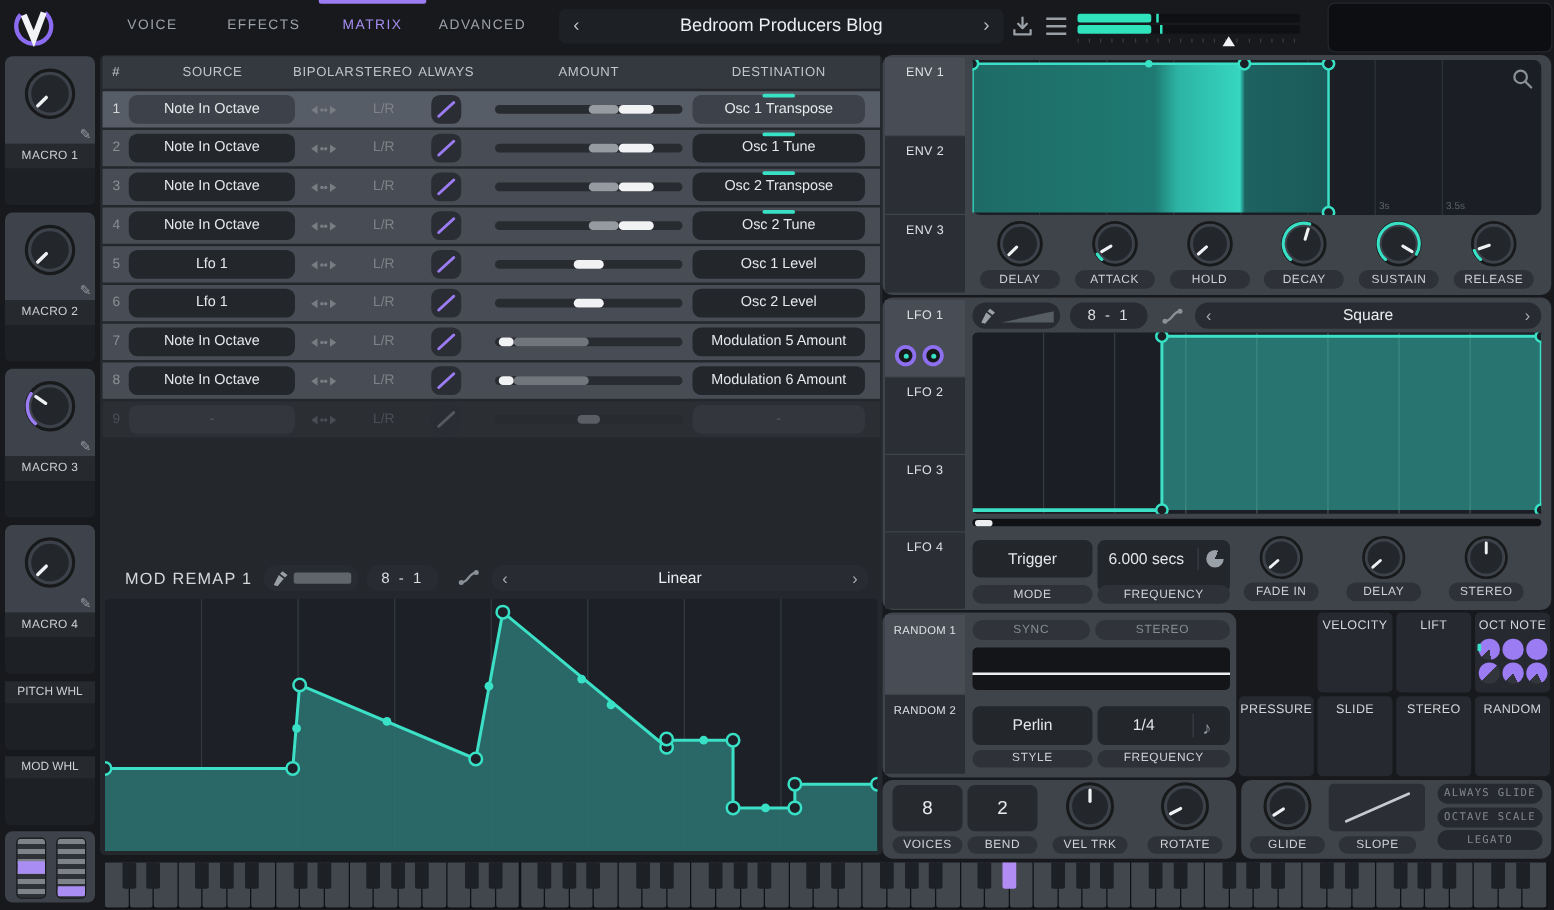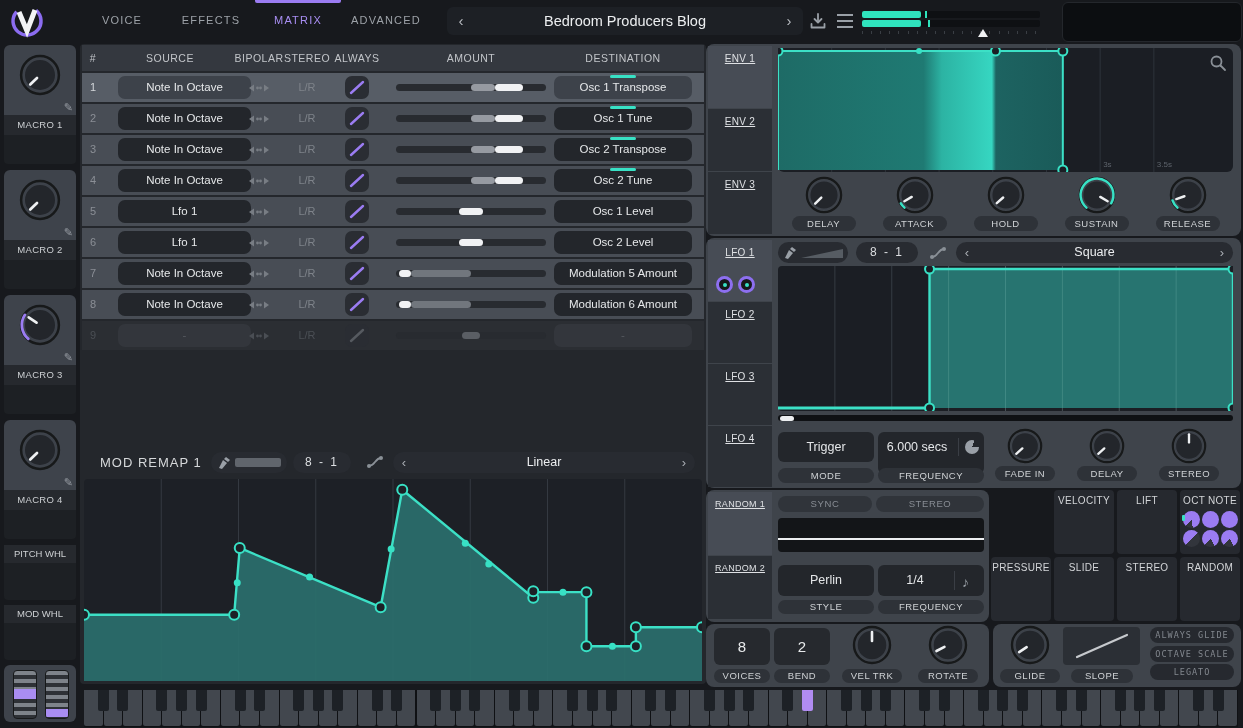--- a/index.html
+++ b/index.html
@@ -54,21 +54,21 @@
   #matrix-rows{position:absolute;left:82px;top:73px;width:622px;}
   .mrow{position:relative;height:29px;margin-bottom:2px;background:#484d55;}
   .mrow.sel{background:#575d66;}
   .mrow.dis{background:#2b2e33;}
   .mnum{position:absolute;left:0;width:22px;text-align:center;line-height:29px;font-size:11px;color:#8b8f96;}
   .sel .mnum{color:#d3d6d9;} .dis .mnum{color:#4b4f55;}
   .mbtn{position:absolute;top:3px;height:23px;background:#23262b;border-radius:7px;color:#e6e8ea;
         font-size:11.5px;text-align:center;line-height:23px;overflow:visible;}
   .sel .mbtn{background:#3d424a;}
   .dis .mbtn{background:#33363c;color:#565a60;}
-  .src-btn{left:21px;width:133px;margin-left:15px;}
+  .src-btn{left:21px;width:133px;}
   .dest-btn{left:472px;width:138px;}
   .dest-ind{position:absolute;top:-1px;left:50%;margin-left:-13px;width:26px;height:3px;
             background:#38e1c5;border-radius:2px;}
   .bip{position:absolute;left:166px;top:10px;}
   .lr{position:absolute;left:203px;width:44px;text-align:center;line-height:29px;font-size:11px;color:#7e838a;}
   .dis .lr{color:#4b4f55;}
   .morph-btn{position:absolute;left:263px;top:3px;width:24px;height:23px;background:#2a2d33;border-radius:7px;}
   .amt{position:absolute;left:314px;top:11px;width:150px;height:7px;border-radius:3.5px;background:#282b30;}
   .amt .seg{position:absolute;top:0;height:7px;border-radius:3.5px;}
   
@@ -76,21 +76,21 @@
   #remap-title{position:absolute;left:18px;top:8px;font-size:13px;letter-spacing:1px;color:#d6d8da;}
   .hpill{position:absolute;background:#282b31;border-radius:11px;}
   .gridsel{font-size:12px;color:#dcdee1;text-align:center;letter-spacing:2px;}
   .selector{background:#282b31;border-radius:11px;}
   .selector .arrow{position:absolute;top:0;font-size:13px;color:#a9adb3;line-height:21px;width:22px;text-align:center;}
   .selector .val{position:absolute;left:22px;right:22px;text-align:center;font-size:12.5px;color:#eceef0;line-height:21px;}
   #remap-graph{position:absolute;left:84px;top:479px;width:618px;height:202px;background:#1d2026;border-radius:4px;}
   
   .tab{position:absolute;left:2px;width:64px;background:#2b2f35;}
   .tab.active{background:#474c55;}
-  .tab .tlabel{display:block;padding-top:7px;text-align:center;font-size:10px;color:#dfe1e4;letter-spacing:.3px;text-decoration:underline;}
+  .tab .tlabel{display:block;padding-top:7px;text-align:center;font-size:10px;color:#dfe1e4;letter-spacing:.3px;}
   .display{position:absolute;background:#1b1e24;border-radius:6px;}
   .knob-unit{display:flex;flex-direction:column;align-items:center;}
   .kpill{margin-top:2px;background:#2e3238;border-radius:8px;font-size:9.5px;color:#cfd2d5;
          letter-spacing:.5px;text-align:center;line-height:15px;}
   .mode-ring{position:absolute;width:11px;height:11px;border:3px solid #8d6ff0;border-radius:50%;background:#17191b;}
   .mode-ring i{position:absolute;left:3.5px;top:3.5px;width:4px;height:4px;border-radius:50%;background:#38e1c5;}
   .valbox{position:absolute;background:#23262b;border-radius:6px;color:#e4e6e8;font-size:12.5px;
           text-align:center;}
   .grid-cell{position:absolute;width:60px;height:64px;background:#26292f;border-radius:4px;}
   .grid-cell .glabel{display:block;text-align:center;padding-top:5px;font-size:10px;color:#d3d5d8;letter-spacing:.3px;}
@@ -588,20 +588,31 @@
       </div>
       <div class="knob-unit">
         <div style="width: 38px; height: 38px;">
           <svg width="38" height="38" viewBox="0 0 40 40">
             <circle cx="20" cy="20" r="18" fill="none" stroke="#17191a" stroke-width="2.4"></circle>
             <circle cx="20" cy="20" r="15" fill="#23262b" stroke="#3d424a" stroke-width="1.4"></circle>
             <line x1="17.008807638005873" y1="22.655704850608966" x2="10.278624823519086" y2="28.631040764479142" stroke="#eef0f2" stroke-width="2.6" stroke-linecap="round"></line>
           </svg>
         </div>
         <div class="kpill" style="width: 64px;">HOLD</div>
+      </div>
+      <div class="knob-unit">
+        <div style="width: 38px; height: 38px;">
+          <svg width="38" height="38" viewBox="0 0 40 40">
+            <circle cx="20" cy="20" r="18" fill="none" stroke="#17191a" stroke-width="2.4"></circle>
+            <circle cx="20" cy="20" r="15" fill="#23262b" stroke="#3d424a" stroke-width="1.4"></circle>
+            <path d="M8.879774352422867 33.25256886595832 A17.3 17.3 0 0 1 25.000250087139364 3.4383726926952356" fill="none" stroke="#38e1c5" stroke-width="2.6" stroke-linecap="round"></path>
+            <line x1="21.156127187777887" y1="16.17072200987173" x2="23.757413360278132" y2="7.5548465320831255" stroke="#eef0f2" stroke-width="2.6" stroke-linecap="round"></line>
+          </svg>
+        </div>
+        <div class="kpill" style="width: 64px;">DECAY</div>
       </div>
       <div class="knob-unit">
         <div style="width: 38px; height: 38px;">
           <svg width="38" height="38" viewBox="0 0 40 40">
             <circle cx="20" cy="20" r="18" fill="none" stroke="#17191a" stroke-width="2.4"></circle>
             <circle cx="20" cy="20" r="15" fill="#23262b" stroke="#3d424a" stroke-width="1.4"></circle>
             <path d="M8.879774352422867 33.25256886595832 A17.3 17.3 0 1 1 34.921486477285555 28.754384119296137" fill="none" stroke="#38e1c5" stroke-width="2.6" stroke-linecap="round"></path>
             <line x1="23.45005467682903" y1="22.024135056484656" x2="31.212677699694346" y2="26.578438933575132" stroke="#eef0f2" stroke-width="2.6" stroke-linecap="round"></line>
           </svg>
         </div>

